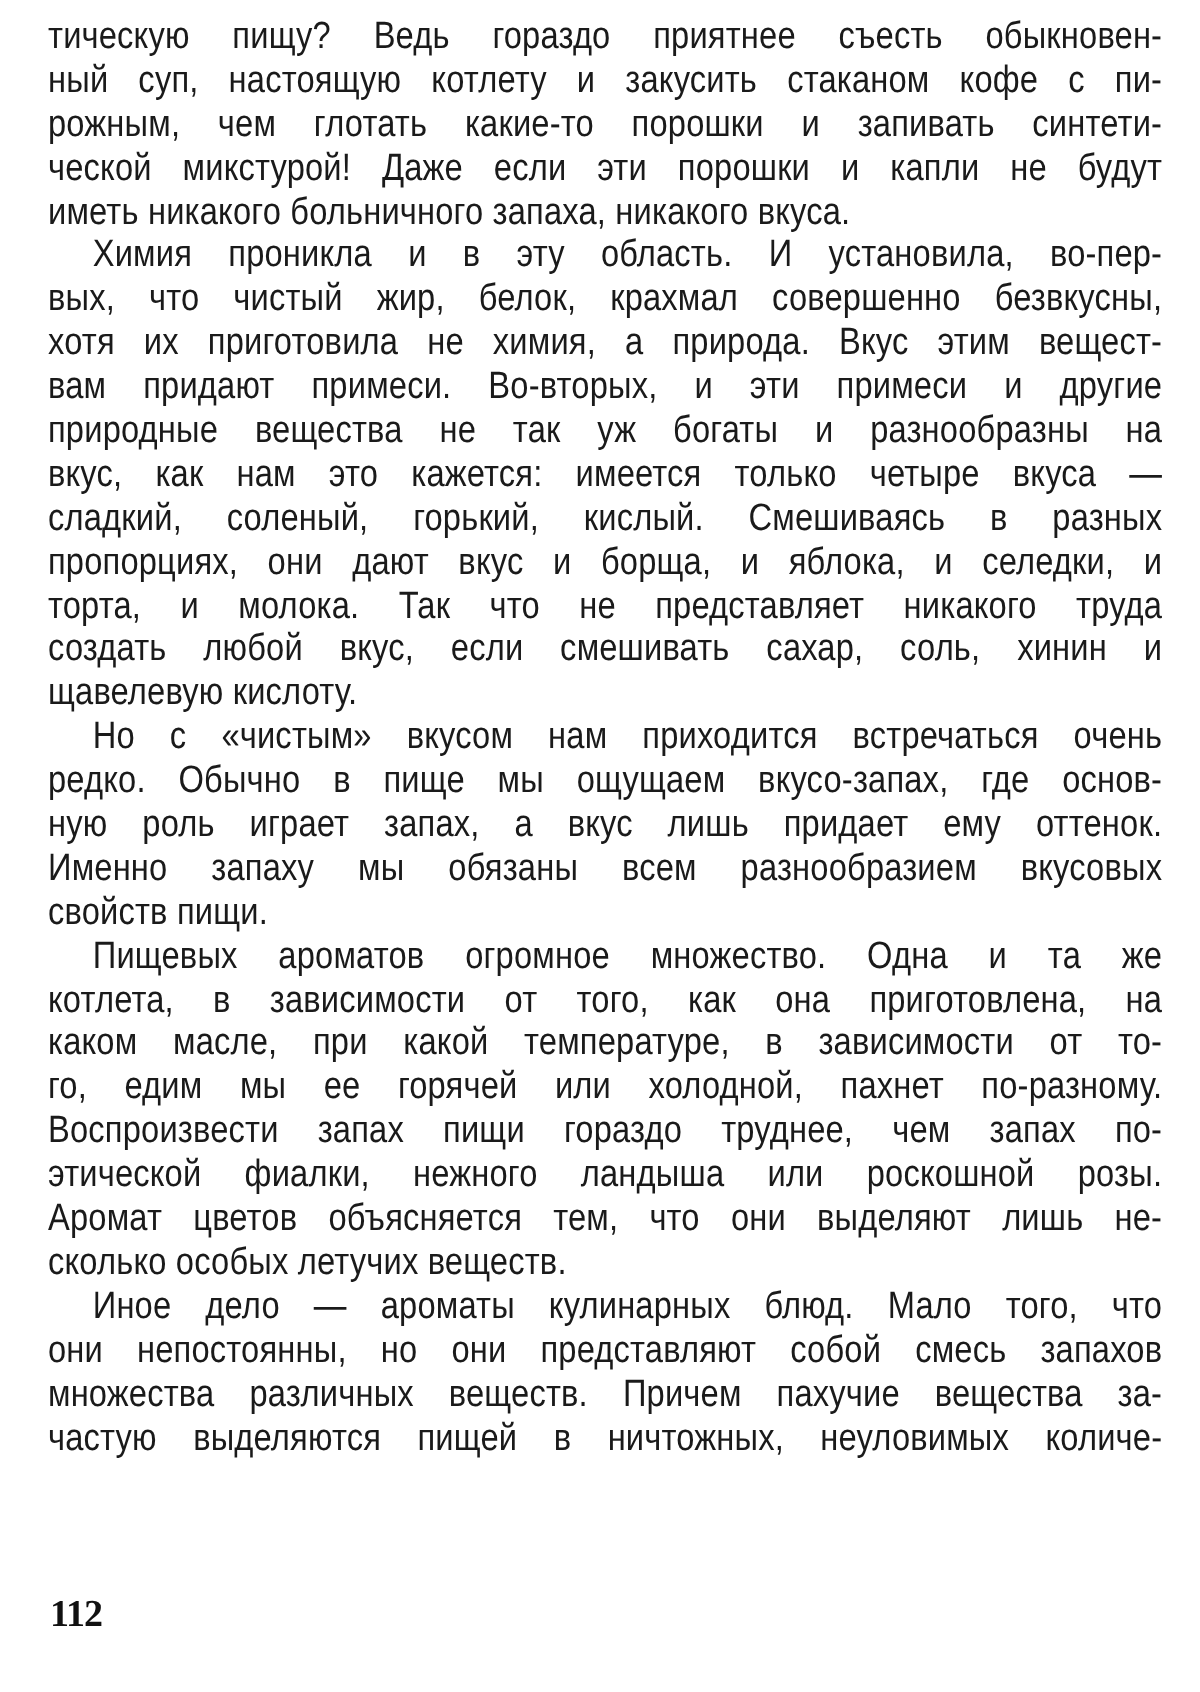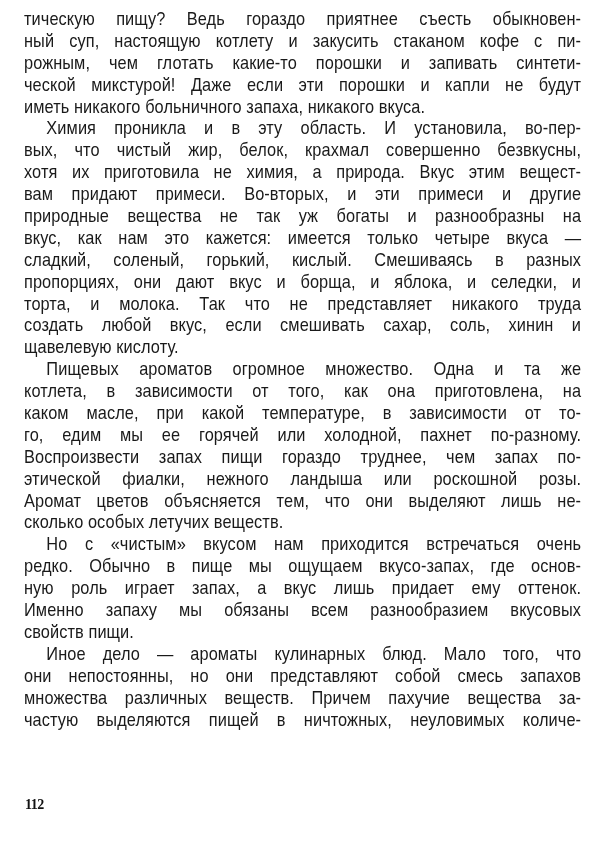--- a/index.html
+++ b/index.html
@@ -42,21 +42,21 @@
       padding-left: 26px;
       width: calc(116.3% - 26px);
     }
     .line.last {
       text-align-last: left;
     }
     .page-number {
       position: absolute;
       left: 25px;
       top: 797px;
-      font-size: 14px;
+      font-size: 19px;
       font-weight: bold;
       font-family: "Liberation Serif", "DejaVu Serif", serif;
       color: #111;
       letter-spacing: -0.5px;
     }
   </style>
 </head>
 <body>
 
 <div class="page">
@@ -78,36 +78,36 @@
     <span class="line">природные вещества не так уж богаты и разнообразны на</span>
     <span class="line">вкус, как нам это кажется: имеется только четыре вкуса —</span>
     <span class="line">сладкий, соленый, горький, кислый. Смешиваясь в разных</span>
     <span class="line">пропорциях, они дают вкус и борща, и яблока, и селедки, и</span>
     <span class="line">торта, и молока. Так что не представляет никакого труда</span>
     <span class="line">создать любой вкус, если смешивать сахар, соль, хинин и</span>
     <span class="line last">щавелевую кислоту.</span>
   </p>
 
   <p class="paragraph">
+    <span class="line indent">Но с «чистым» вкусом нам приходится встречаться очень</span>
+    <span class="line">редко. Обычно в пище мы ощущаем вкусо-запах, где основ-</span>
+    <span class="line">ную роль играет запах, а вкус лишь придает ему оттенок.</span>
+    <span class="line">Именно запаху мы обязаны всем разнообразием вкусовых</span>
+    <span class="line last">свойств пищи.</span>
+  </p>
+
+  <p class="paragraph">
     <span class="line indent">Пищевых ароматов огромное множество. Одна и та же</span>
     <span class="line">котлета, в зависимости от того, как она приготовлена, на</span>
     <span class="line">каком масле, при какой температуре, в зависимости от то-</span>
     <span class="line">го, едим мы ее горячей или холодной, пахнет по-разному.</span>
     <span class="line">Воспроизвести запах пищи гораздо труднее, чем запах по-</span>
     <span class="line">этической фиалки, нежного ландыша или роскошной розы.</span>
     <span class="line">Аромат цветов объясняется тем, что они выделяют лишь не-</span>
     <span class="line last">сколько особых летучих веществ.</span>
-  </p>
-
-  <p class="paragraph">
-    <span class="line indent">Но с «чистым» вкусом нам приходится встречаться очень</span>
-    <span class="line">редко. Обычно в пище мы ощущаем вкусо-запах, где основ-</span>
-    <span class="line">ную роль играет запах, а вкус лишь придает ему оттенок.</span>
-    <span class="line">Именно запаху мы обязаны всем разнообразием вкусовых</span>
-    <span class="line last">свойств пищи.</span>
   </p>
 
 
   <p class="paragraph">
     <span class="line indent">Иное дело — ароматы кулинарных блюд. Мало того, что</span>
     <span class="line">они непостоянны, но они представляют собой смесь запахов</span>
     <span class="line">множества различных веществ. Причем пахучие вещества за-</span>
     <span class="line">частую выделяются пищей в ничтожных, неуловимых количе-</span>
 
   </p>

